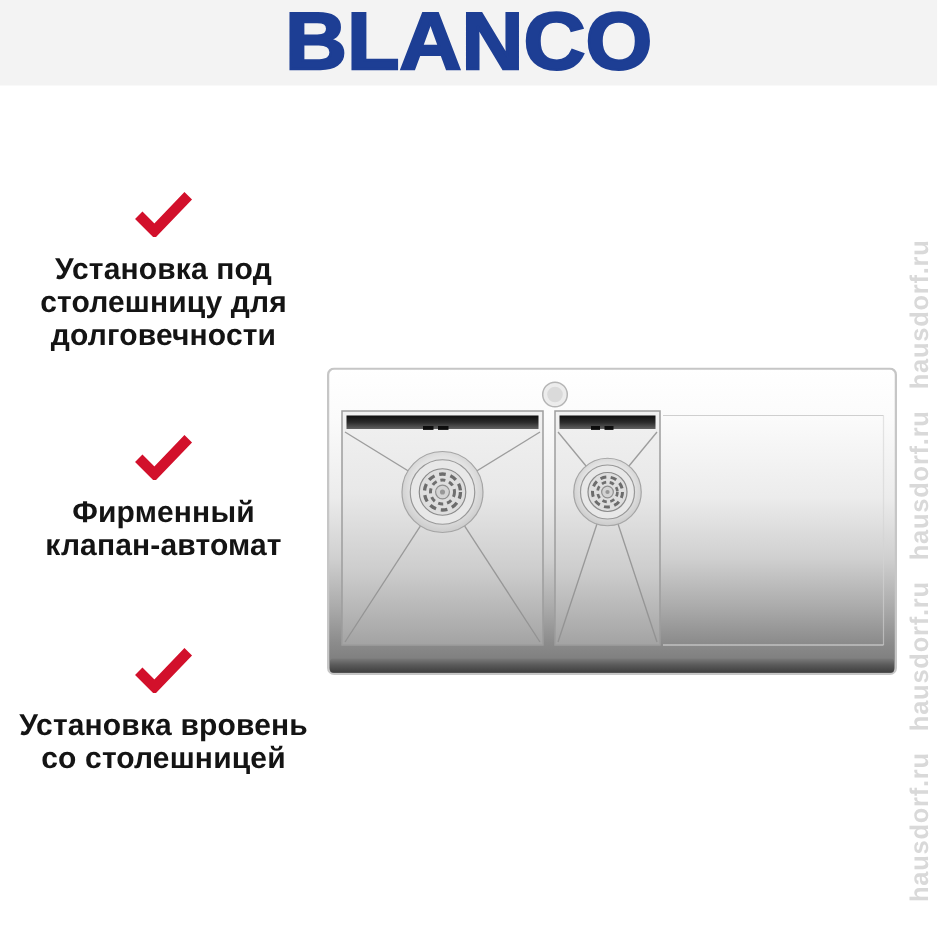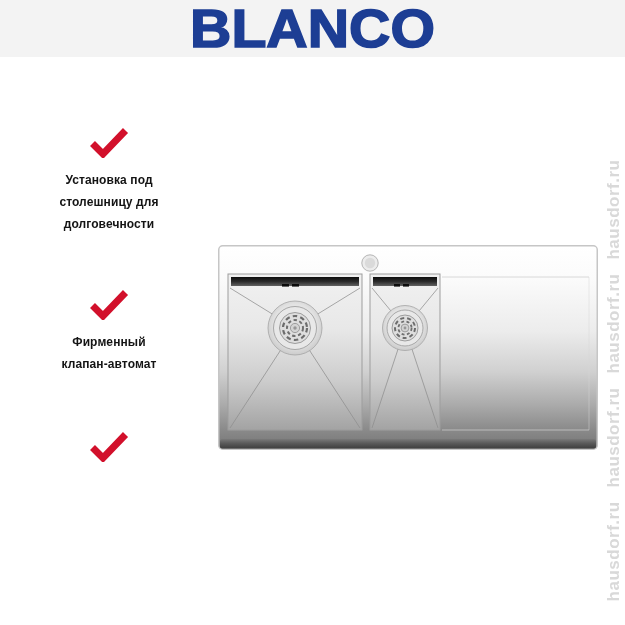--- a/index.html
+++ b/index.html
@@ -33,21 +33,21 @@
   .feature {
     position: absolute; left: 0; width: 218px;
     display: flex; flex-direction: column; align-items: center;
   }
   .feature-1 { top: 127px; }
   .feature-2 { top: 289px; align-items: center; }
   .feature-3 { top: 431px; }
   .check-icon { width: 40px; height: 31px; display: block; }
   .feature-label {
     margin: 11px 0 0 0;
-    font-size: 12px; line-height: 22px;
+    font-size: 20px; line-height: 22px;
     font-weight: bold;
     color: #141414;
     text-align: center;
     white-space: pre-line;
     letter-spacing: 0.1px;
   }
 
   
   .sink-figure {
     position: absolute; left: 218px; top: 245px;
@@ -90,20 +90,22 @@
       <polyline points="3.5,16.5 14,27 36.5,3.5" fill="none" stroke-width="7" stroke-linecap="butt" stroke-linejoin="miter" stroke="#d2102b"></polyline>
     </svg>
     <p class="feature-label">Фирменный
 клапан-автомат</p>
   </div>
 
   <div class="feature feature-3">
     <svg class="check-icon" viewBox="0 0 40 31" aria-hidden="true">
       <polyline points="3.5,16.5 14,27 36.5,3.5" fill="none" stroke-width="7" stroke-linecap="butt" stroke-linejoin="miter" stroke="#d2102b"></polyline>
     </svg>
+    <p class="feature-label">Установка вровень
+со столешницей</p>
   </div>
 
   <figure class="sink-figure" role="img" aria-label="Stainless steel inset kitchen sink, top view: large bowl and small bowl with strainer drains, drainboard on the right, single tap hole">
     <svg viewBox="0 0 380 205" width="380" height="205">
       <defs>
         <linearGradient id="plateG" x1="0" y1="0" x2="0" y2="1">
           <stop offset="0" stop-color="#ffffff"></stop>
           <stop offset="0.16" stop-color="#fbfbfb"></stop>
           <stop offset="0.42" stop-color="#ececec"></stop>
           <stop offset="0.62" stop-color="#d0d0d0"></stop>

